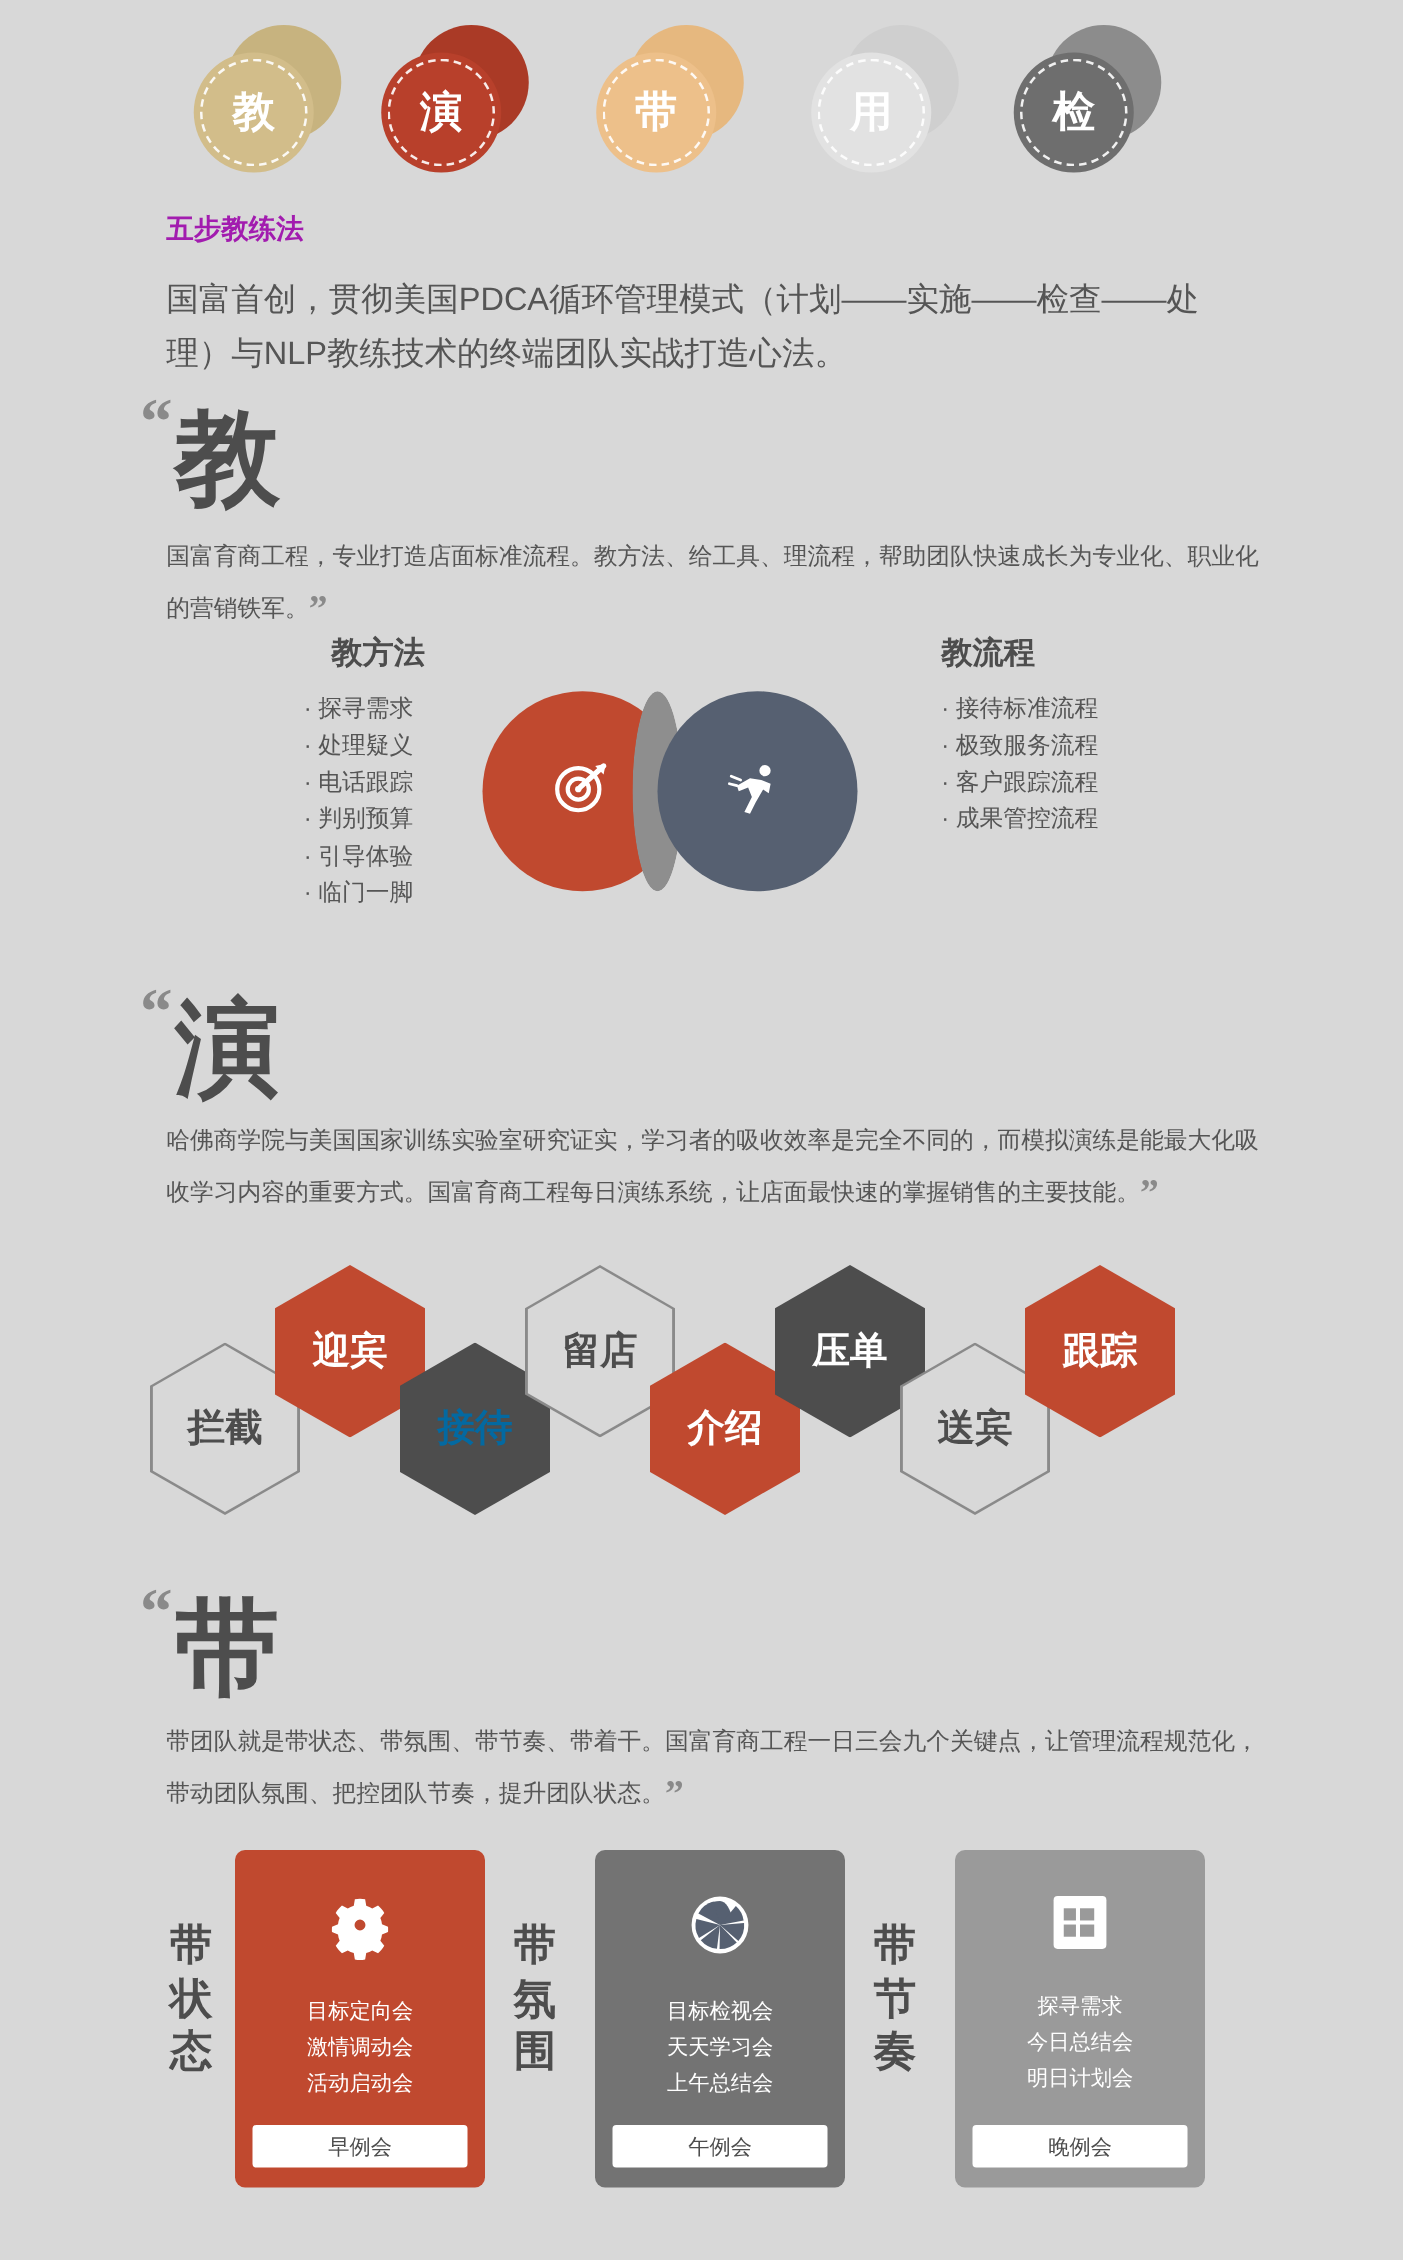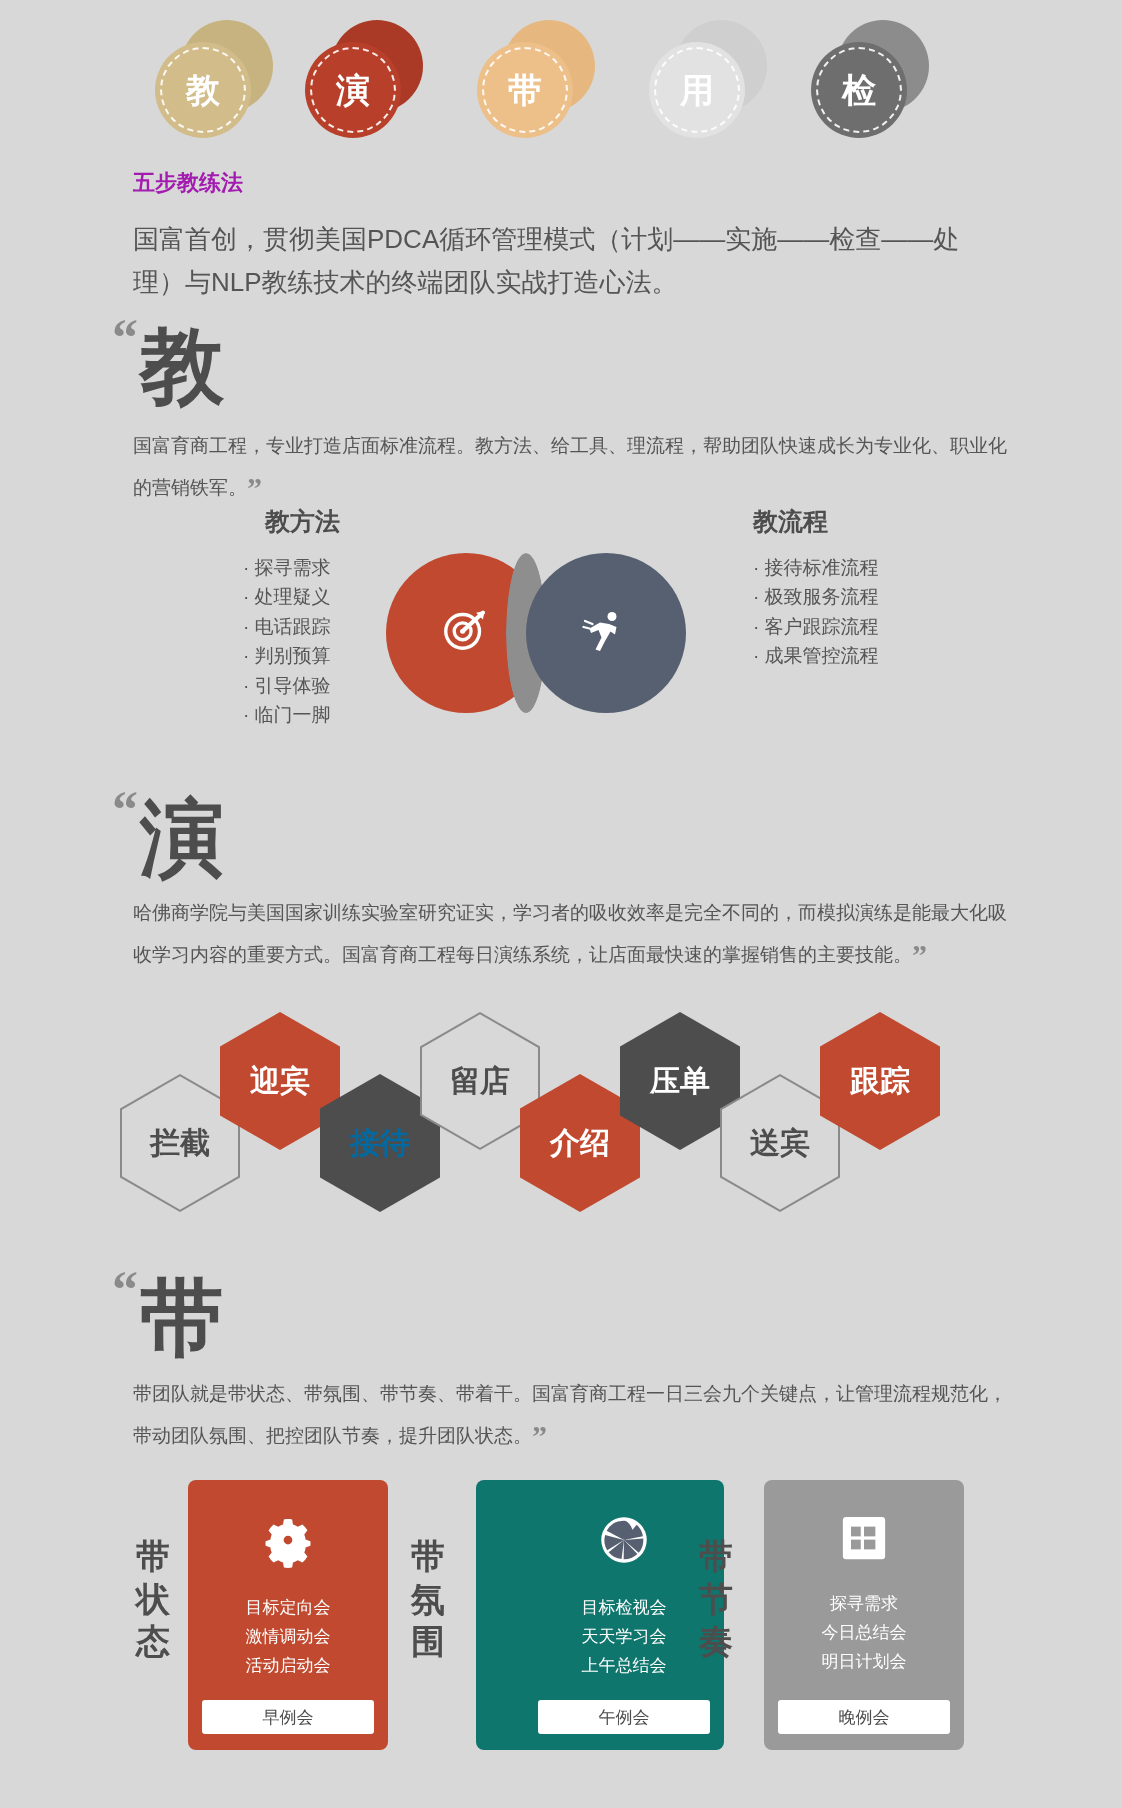--- a/index.html
+++ b/index.html
@@ -270,21 +270,21 @@
     margin-bottom: 16px;
     background: #ffffff;
     border-radius: 3px;
     display: flex;
     align-items: center;
     justify-content: center;
     font-size: 17px;
     color: #4d4d4d;
   }
   .card-red  { background: #c0492f; }
-  .card-blue { background: #0f766e; padding-left: 48px; }
+  .card-blue { background: #737373; }
   .card-gray { background: #9a9a9a; }
 </style>
 </head>
 <body>
 
 <div class="page">
 
   <div class="circles-row">
 
     <div class="circle-item" style="left:0px;top:0px;">

